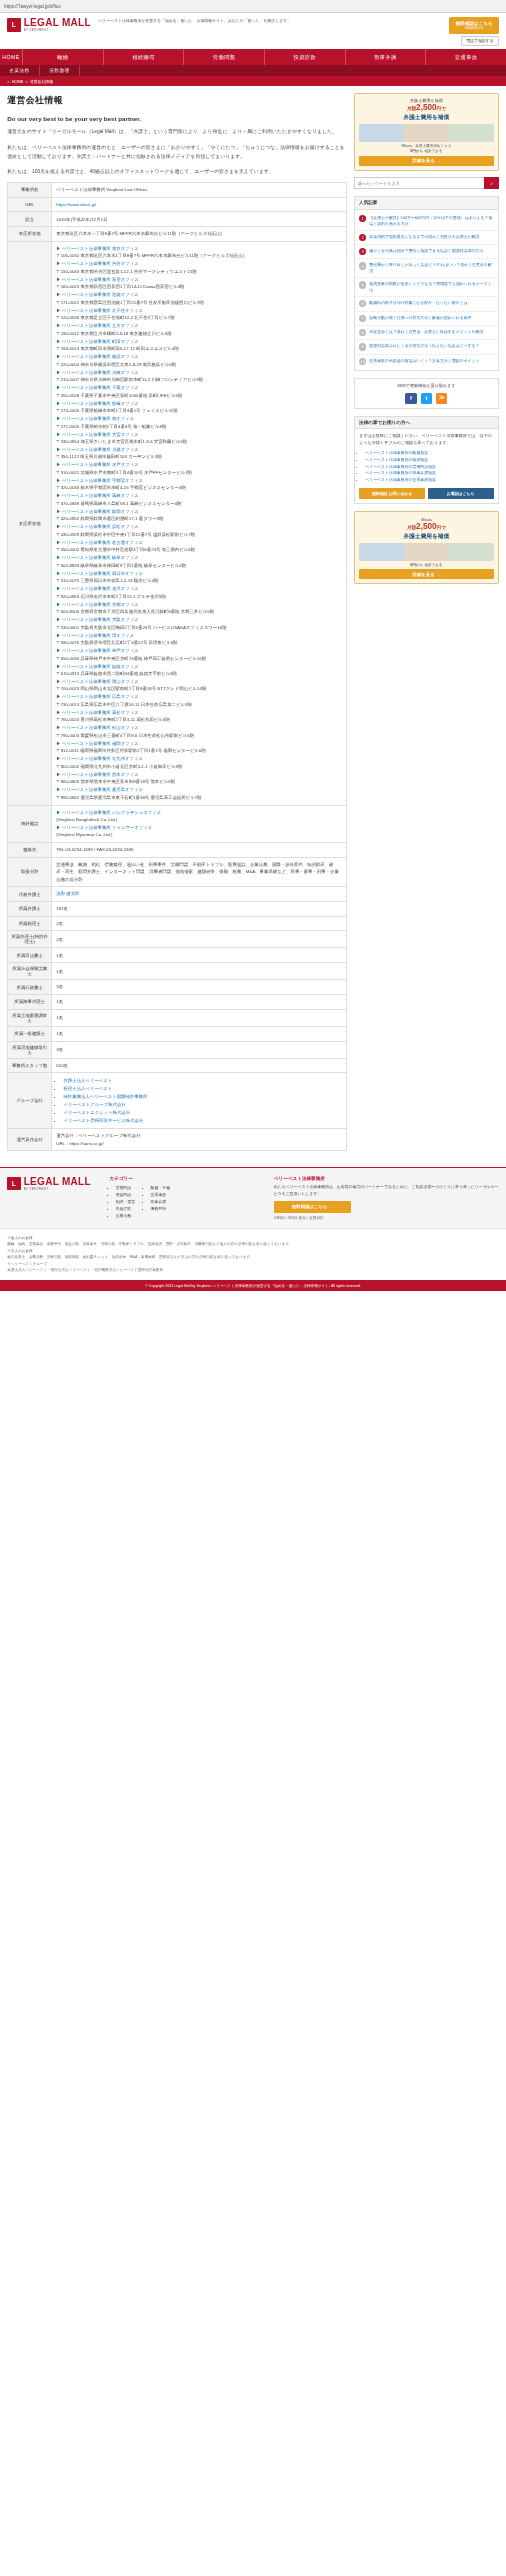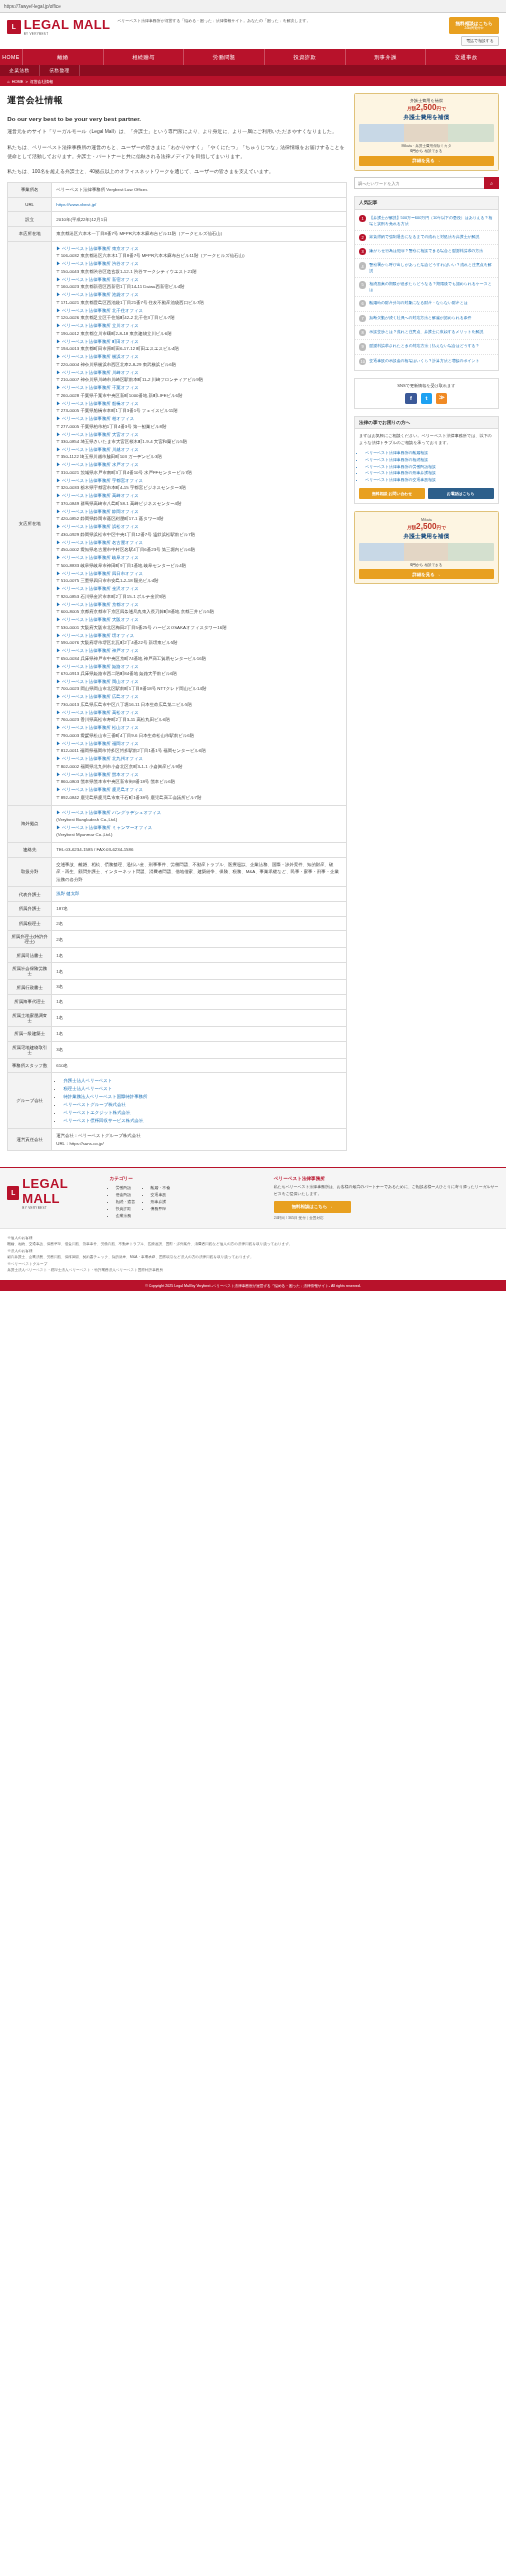--- a/index.html
+++ b/index.html
@@ -37,21 +37,21 @@
   .logo-block { display:flex; align-items:center; gap:3.1px; }
   .logo-mark {
     width: 13.4px; height: 13.4px;
     background: #b8122b;
     color:#fff;
     display:flex; align-items:center; justify-content:center;
     font-weight:bold; font-size:6.7px;
     border-radius:1px;
   }
   .logo-text-main {
-    font-size: 13px; font-weight: bold; color:#b8122b; letter-spacing:0.3px;
+    font-size: 10px; font-weight: bold; color:#b8122b; letter-spacing:0.3px;
   }
   .logo-text-sub { font-size:3.1px; color:#666; letter-spacing:0.3px; }
   .header-center { flex:1; padding: 1px 5.2px 0 7.2px; }
   .header-tagline { font-size: 3.9px; color:#555; line-height:1.5; }
   .header-right { display:flex; flex-direction:column; align-items:flex-end; gap:2.1px; }
   .btn-consult {
     background:#e8a020; color:#fff; font-size:4.6px; font-weight:bold;
     padding:3.6px 6.2px; border-radius:1.5px; text-align:center; line-height:1.2;
   }
   .btn-consult small { display:block; font-size:3.1px; font-weight:normal; }

